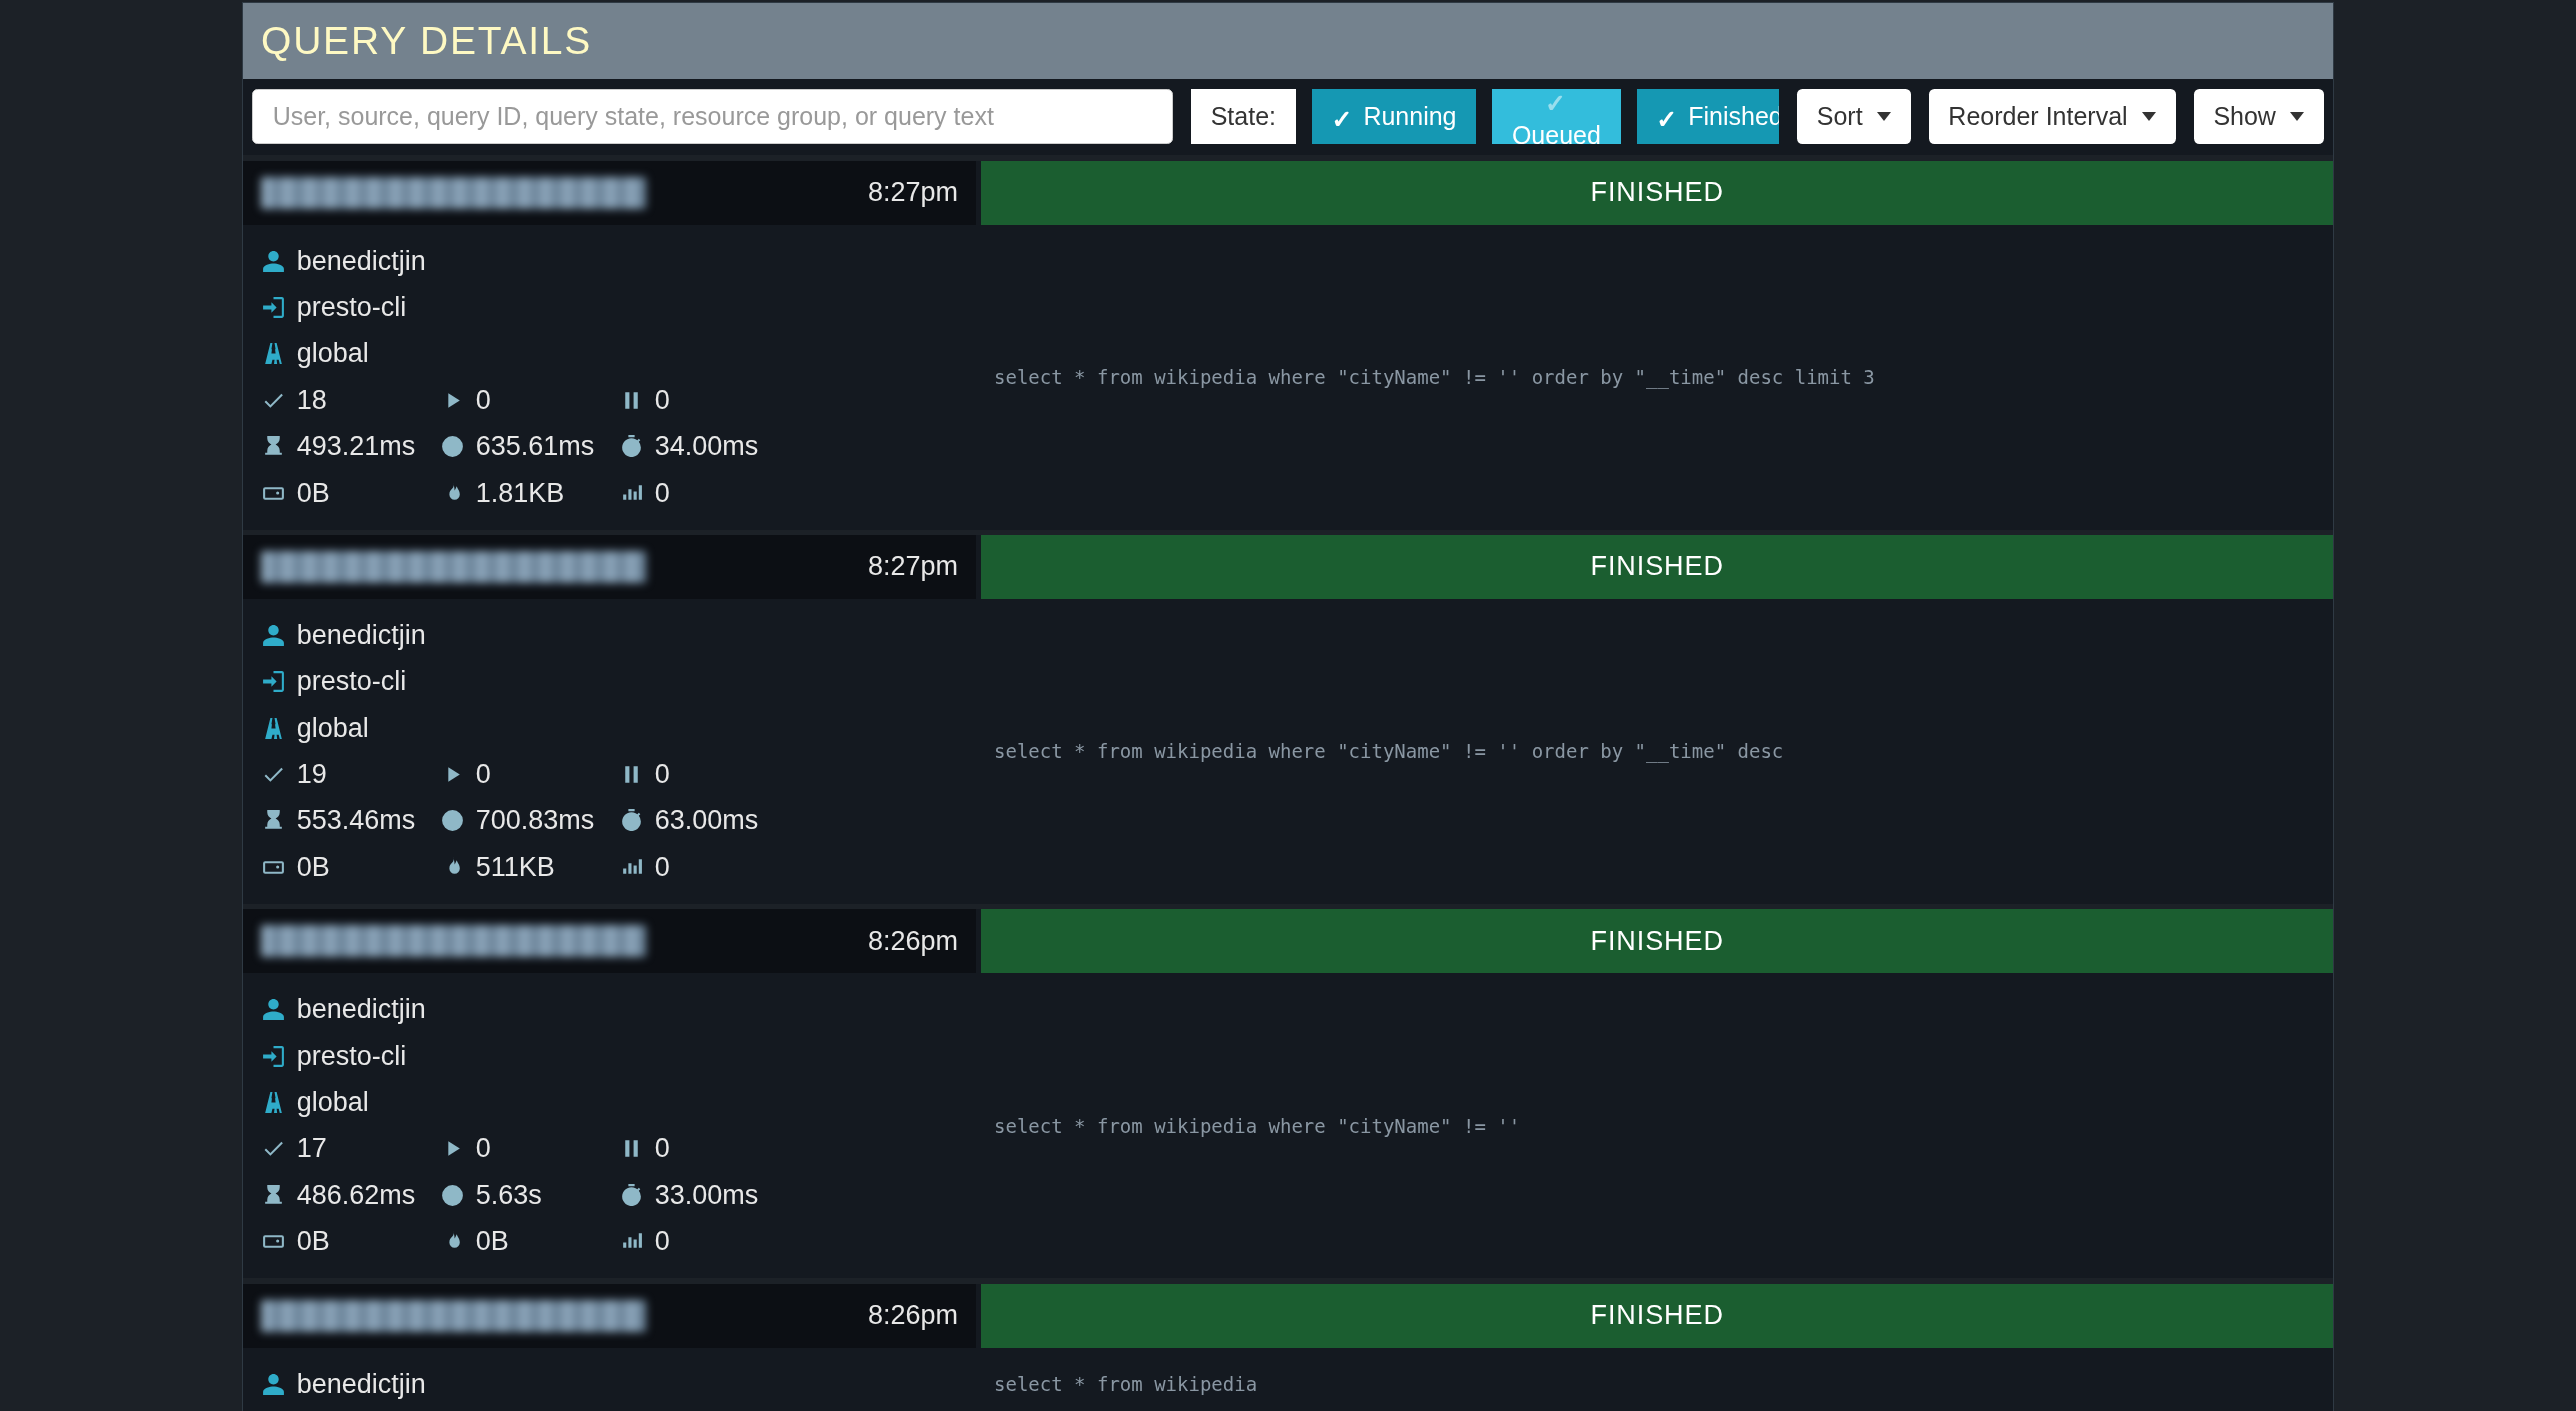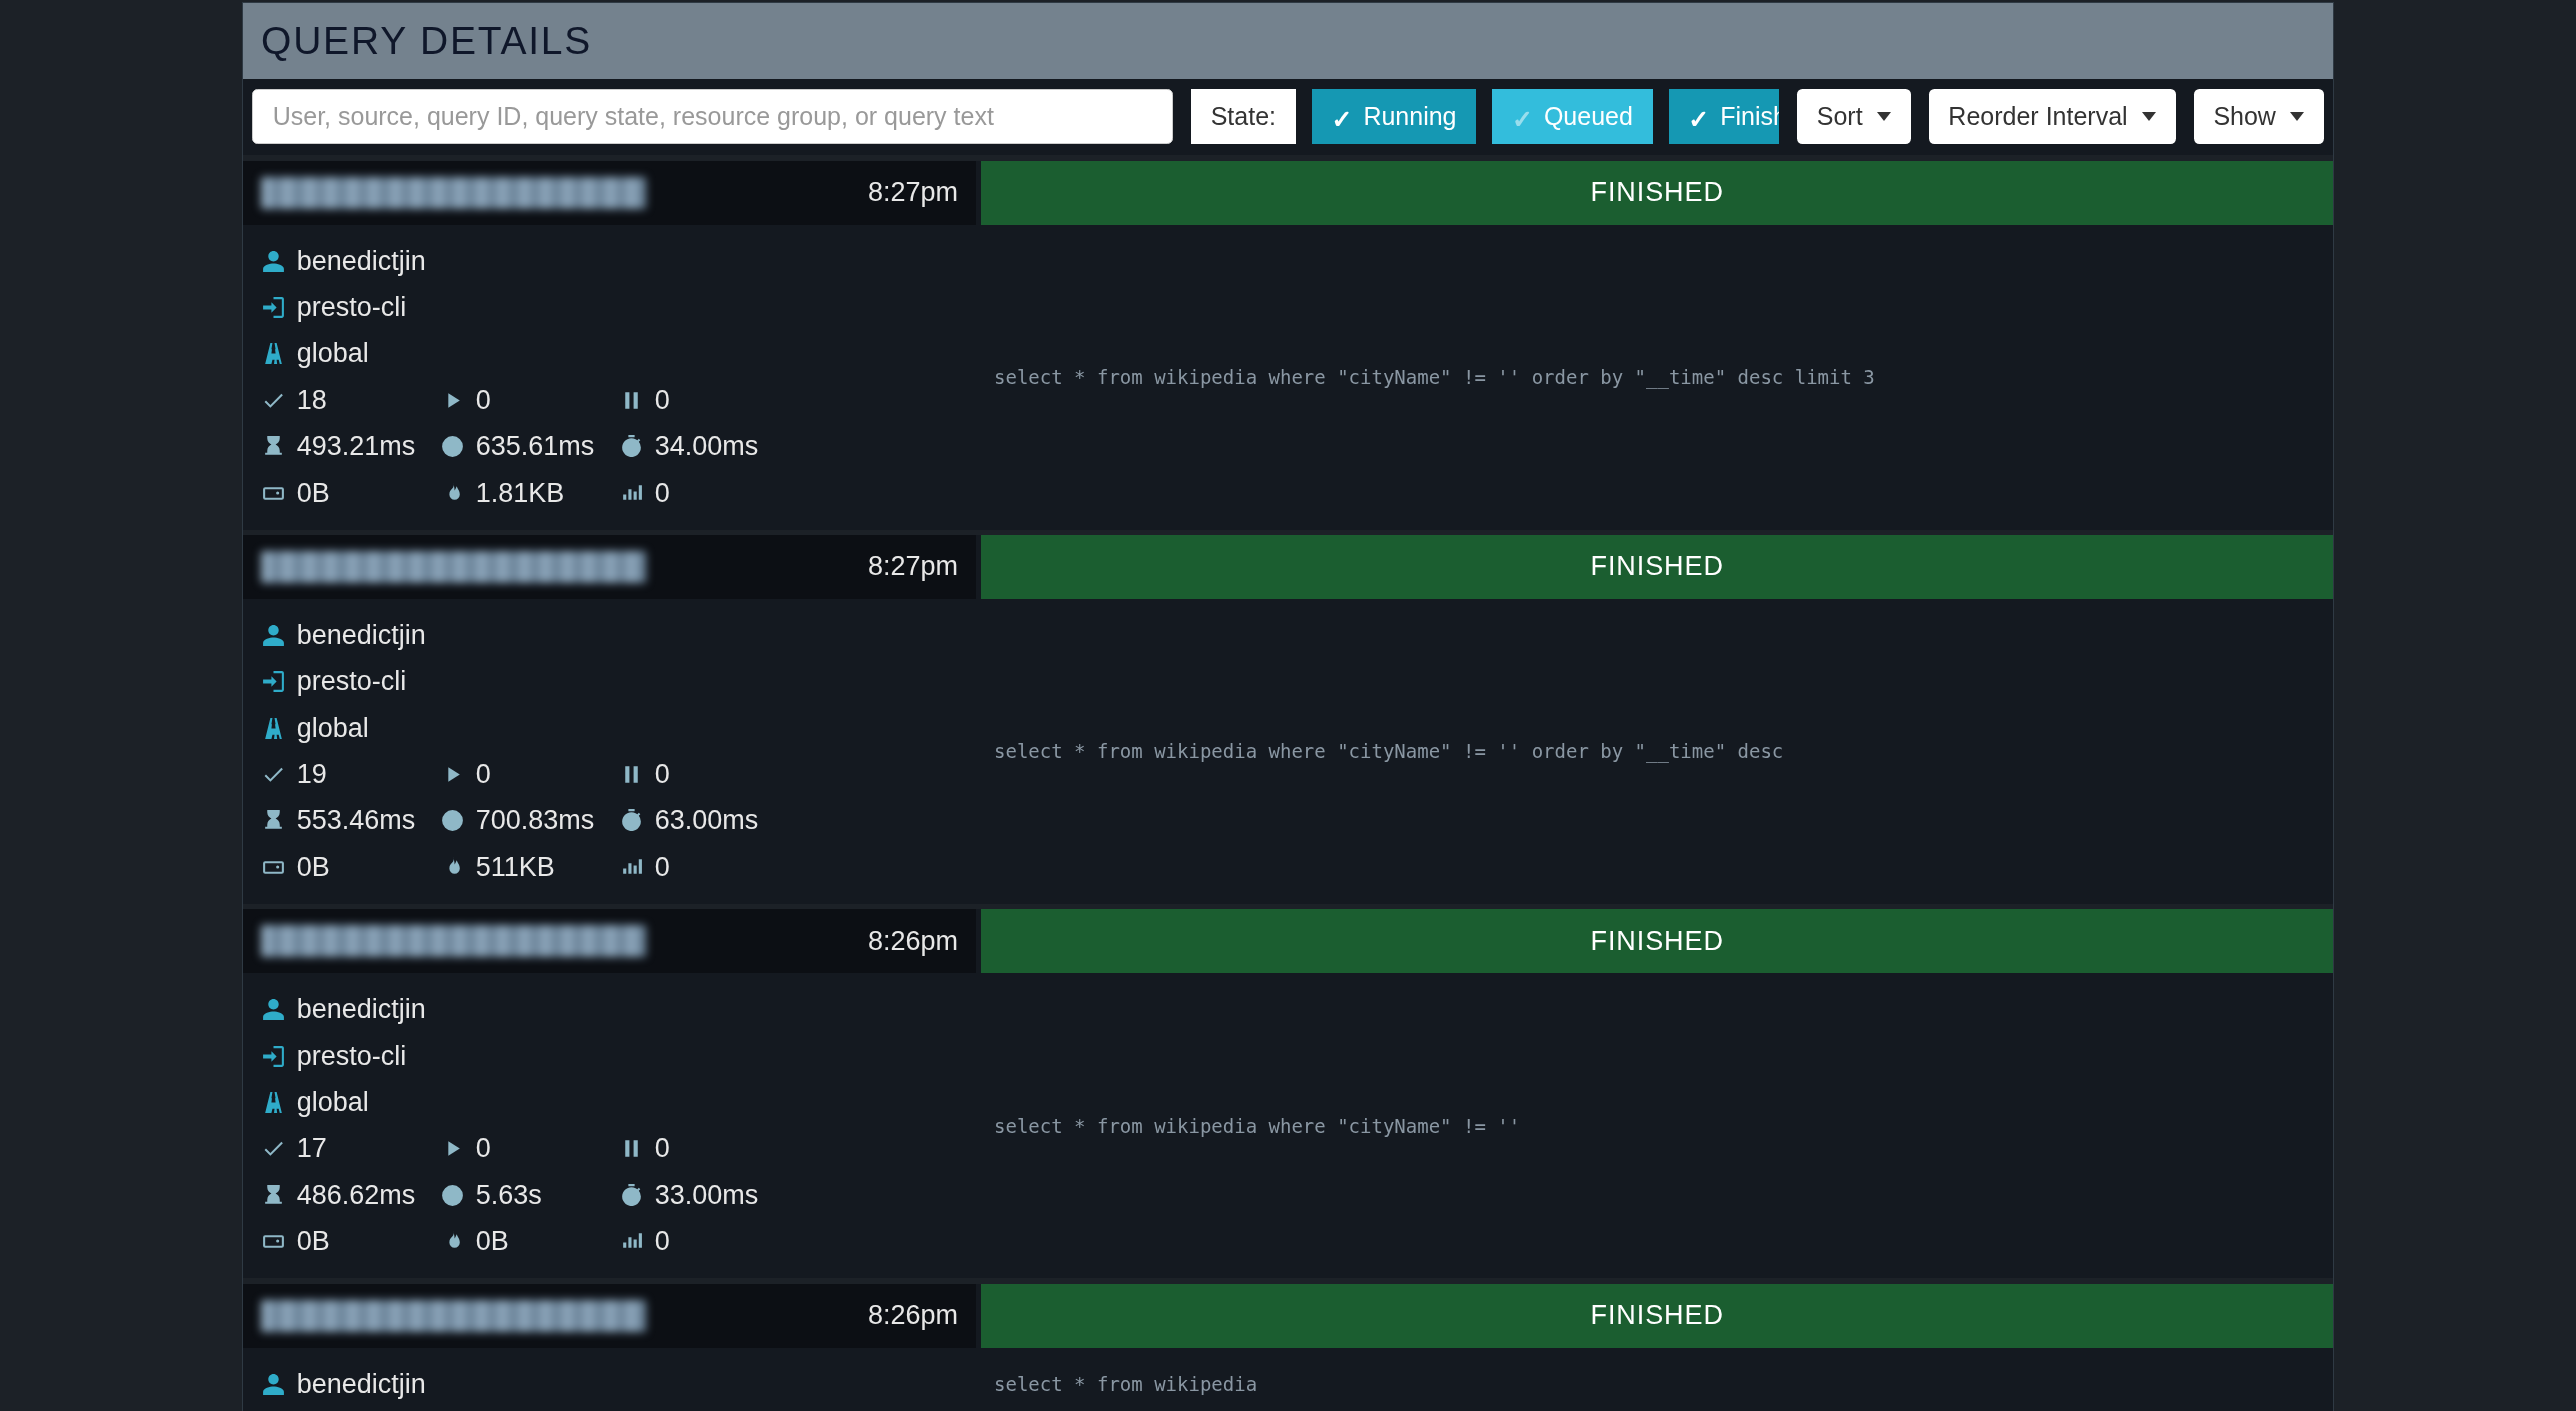--- a/index.html
+++ b/index.html
@@ -13,21 +13,21 @@
   }
   .outer {
     padding: 1.8px 242px 0 242px;
   }
   .panel {
     border: 1.8px solid #2f3a44;
   }
   .title-bar {
     background: #74828e;
     padding: 16px 18px;
-    color: #0f172a;
+    color: #fef9c3;
     font-size: 39px;
     letter-spacing: 1.8px;
     font-weight: 400;
   }
   .toolbar {
     background: #141920;
     display: flex;
     align-items: center;
     padding: 10.7px 9px;
     gap: 18px;
@@ -57,21 +57,21 @@
     padding: 0 19.7px;
     font-size: 25px;
     cursor: pointer;
     white-space: nowrap;
     gap: 9px;
     border: none;
     font-family: inherit;
   }
   .btn.white { background: #fff; color: #333; }
   .btn.info-dark { background: #1598b3; color: #fff; }
-  .btn.info-light { background: #33bddc; color: #fff; }
+  .btn.info-light { background: #33bddc; color: #fff; flex-direction: column; }
   .btn.standalone { border-radius: 5.4px; }
   .btn.label { cursor: default; }
   .icon { display: inline-flex; width: 23px; height: 23px; }
   .icon.check::before {
     content: "\2713"; font-weight: bold;
   }
   .icon.check.faded { opacity: 0.5; }
   .caret {
     display: inline-block;
     width: 0; height: 0;

